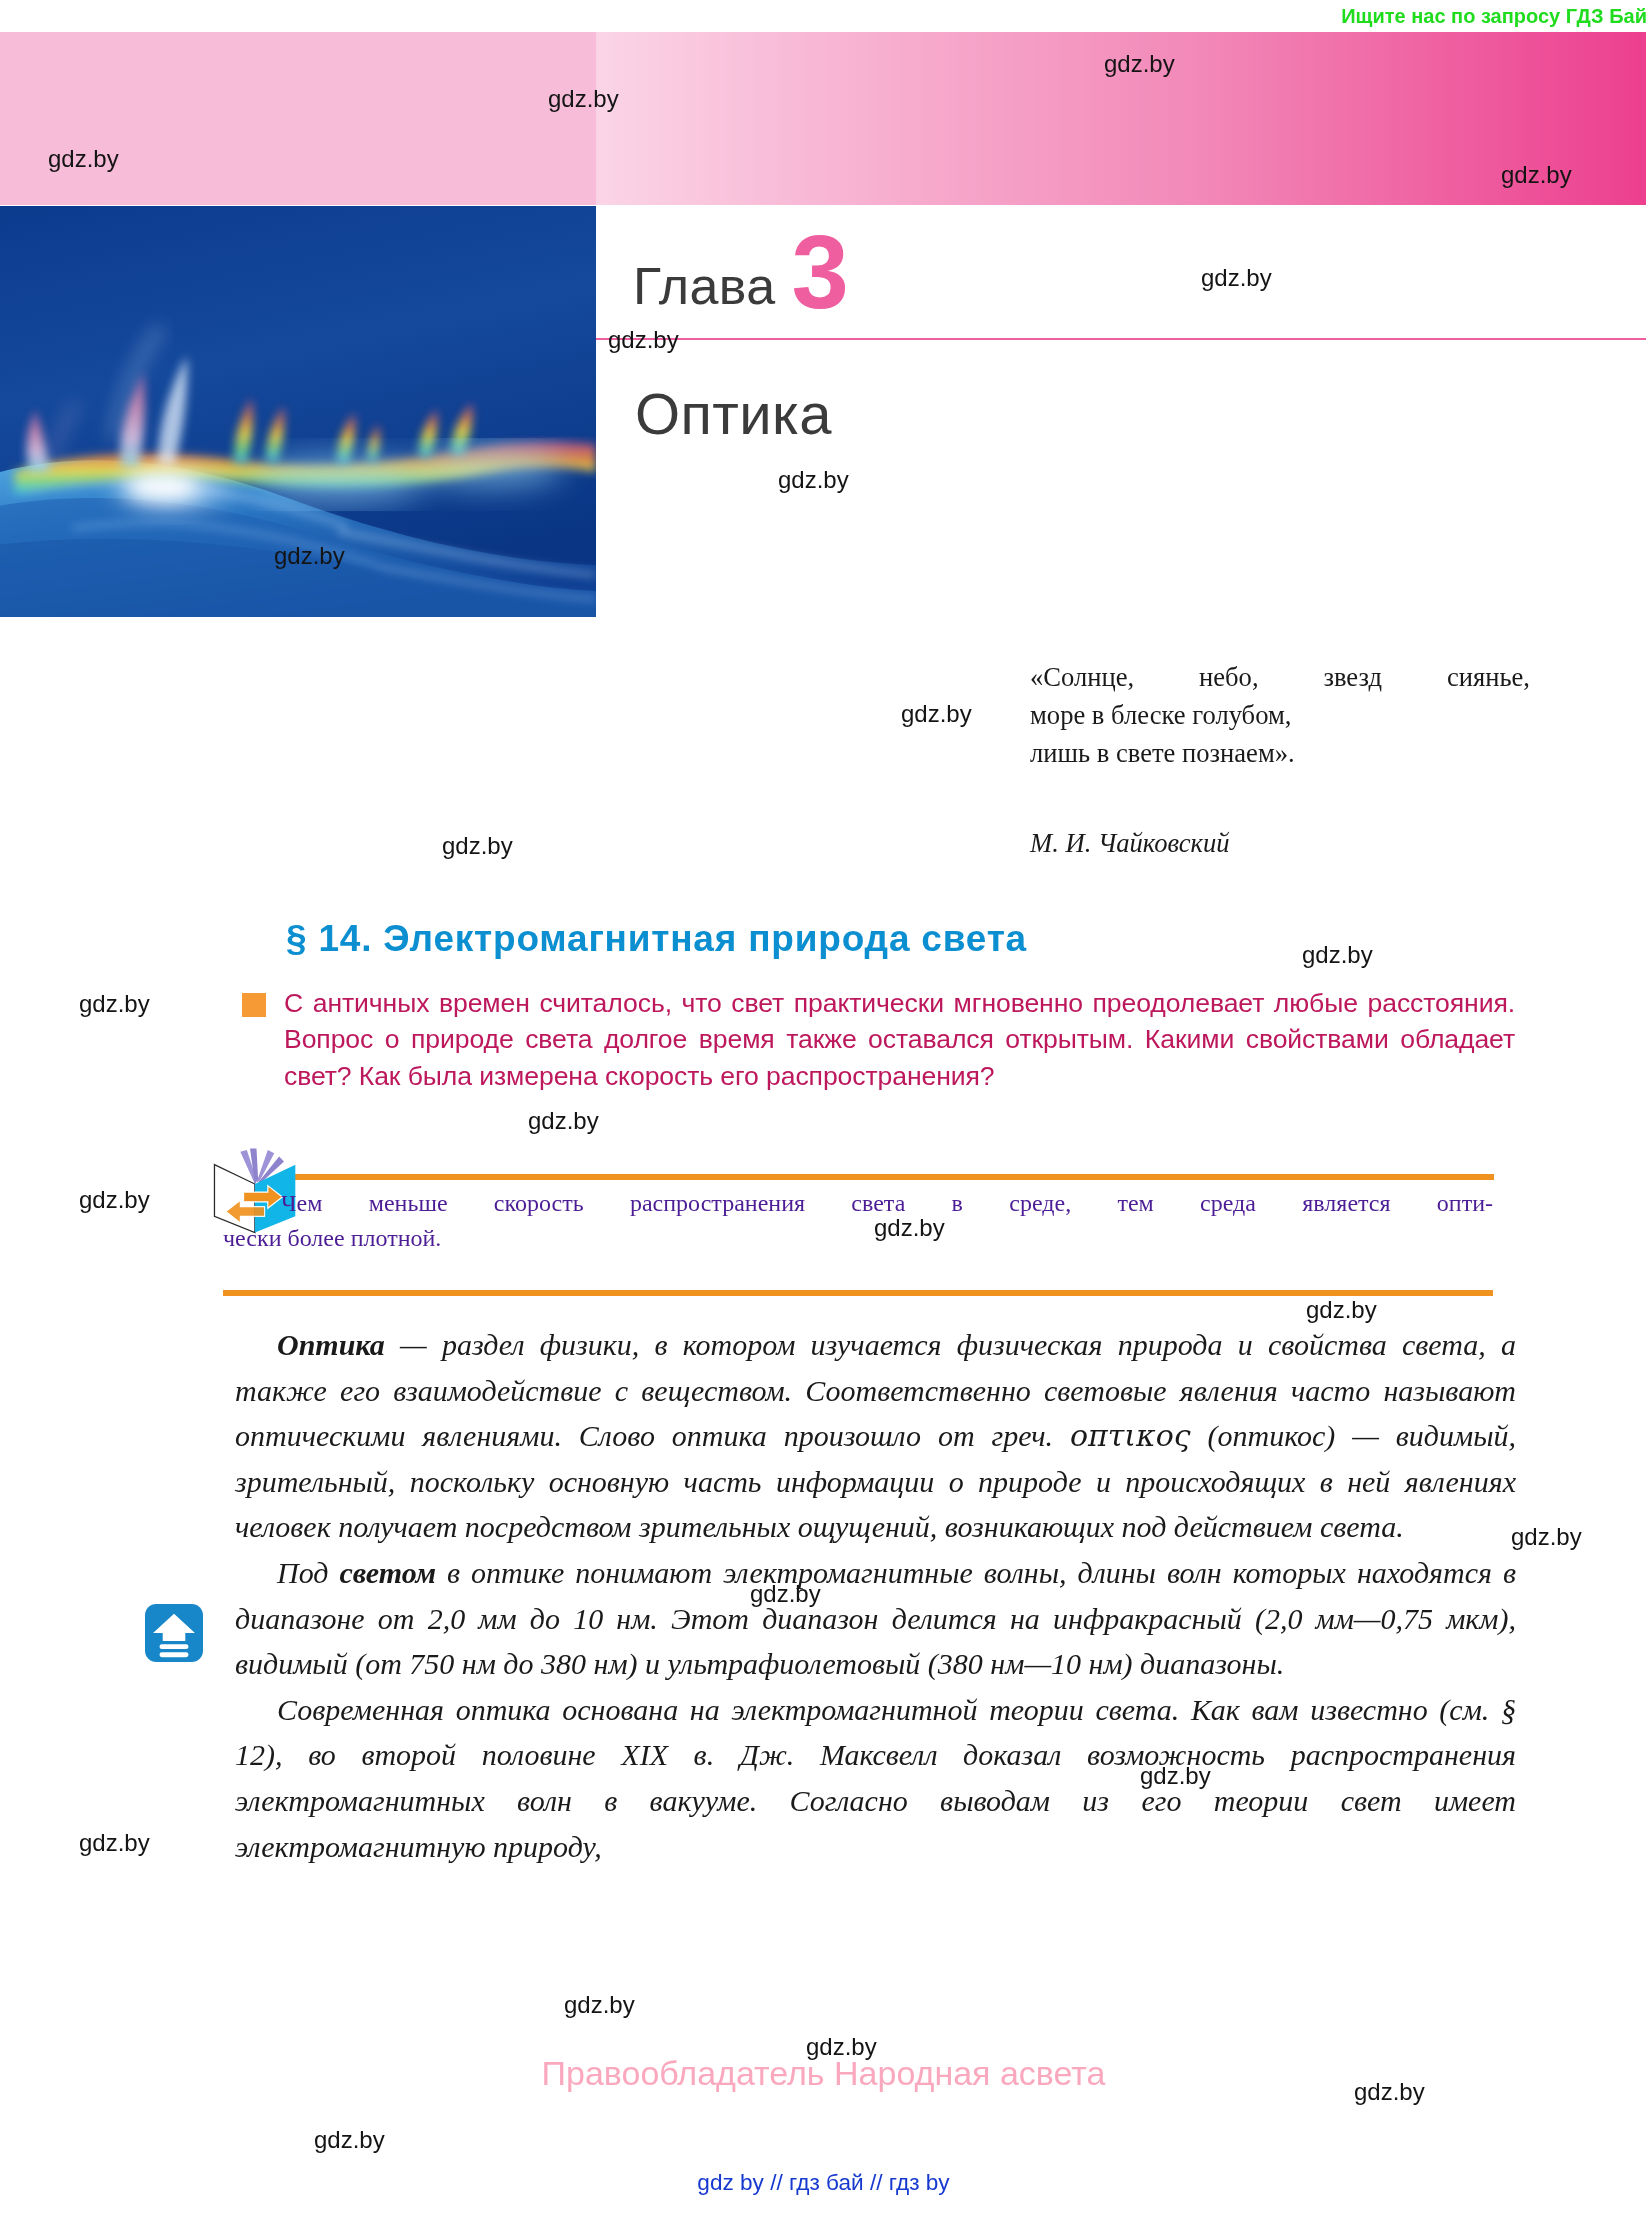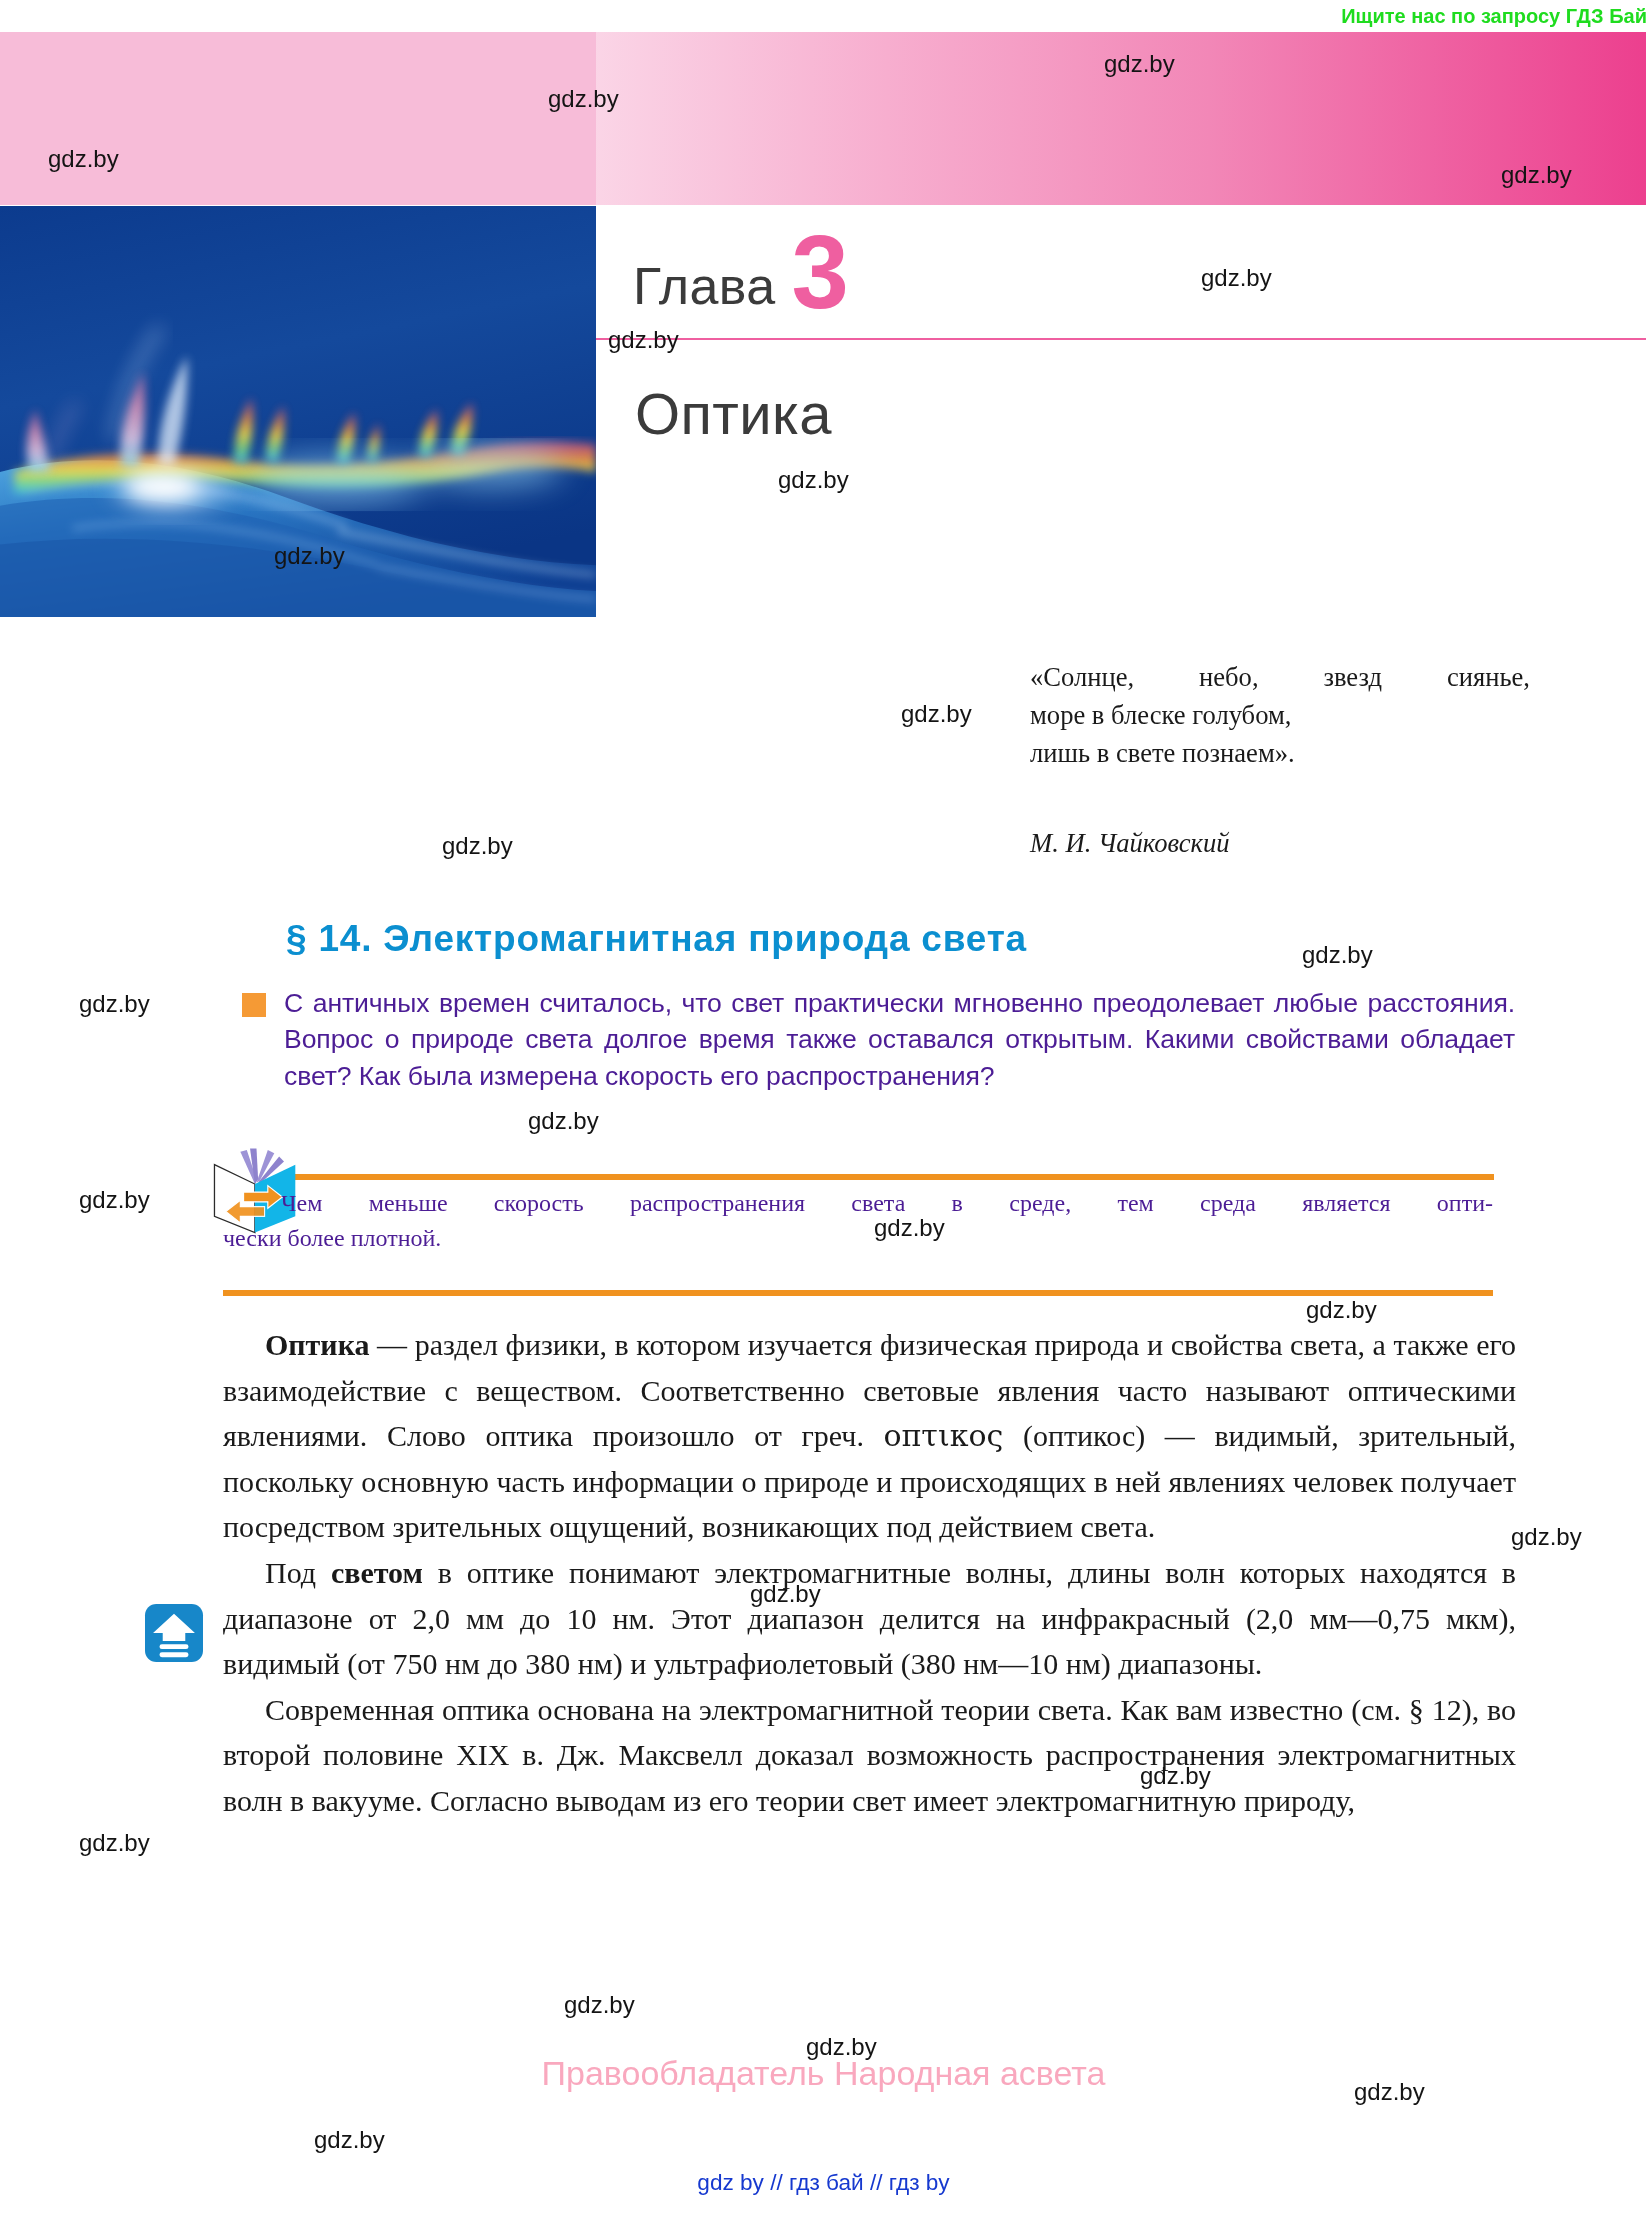--- a/index.html
+++ b/index.html
@@ -174,21 +174,21 @@
     background: #f59a35;
   }
   .intro-text {
     position: absolute;
     left: 284px;
     top: 985px;
     width: 1231px;
     font-family: "Liberation Sans", sans-serif;
     font-size: 26.6px;
     line-height: 1.37;
-    color: #4c1d95;
+    color: #be185d;
     text-align: justify;
     letter-spacing: -0.1px;
   }
 
   
   .hl-rule-top {
     position: absolute;
     left: 280px;
     top: 1174px;
     width: 1214px;
@@ -233,23 +233,24 @@
     position: absolute;
     left: 223px;
     top: 1322px;
     width: 1293px;
     font-family: "Liberation Serif", serif;
     font-size: 30px;
     line-height: 1.52;
     color: #1a1a1a;
   }
   .body-text p {
-    margin: 0 0 0 0;
+    margin: 0 0 0 12px;
     text-align: justify;
     text-indent: 42px;
+    font-style: italic;
   }
   .body-text p b { font-weight: bold; }
   .grk { font-family: "DejaVu Serif", serif; }
 
   
   .home-icon {
     position: absolute;
     left: 145px;
     top: 1604px;
     width: 58px;

